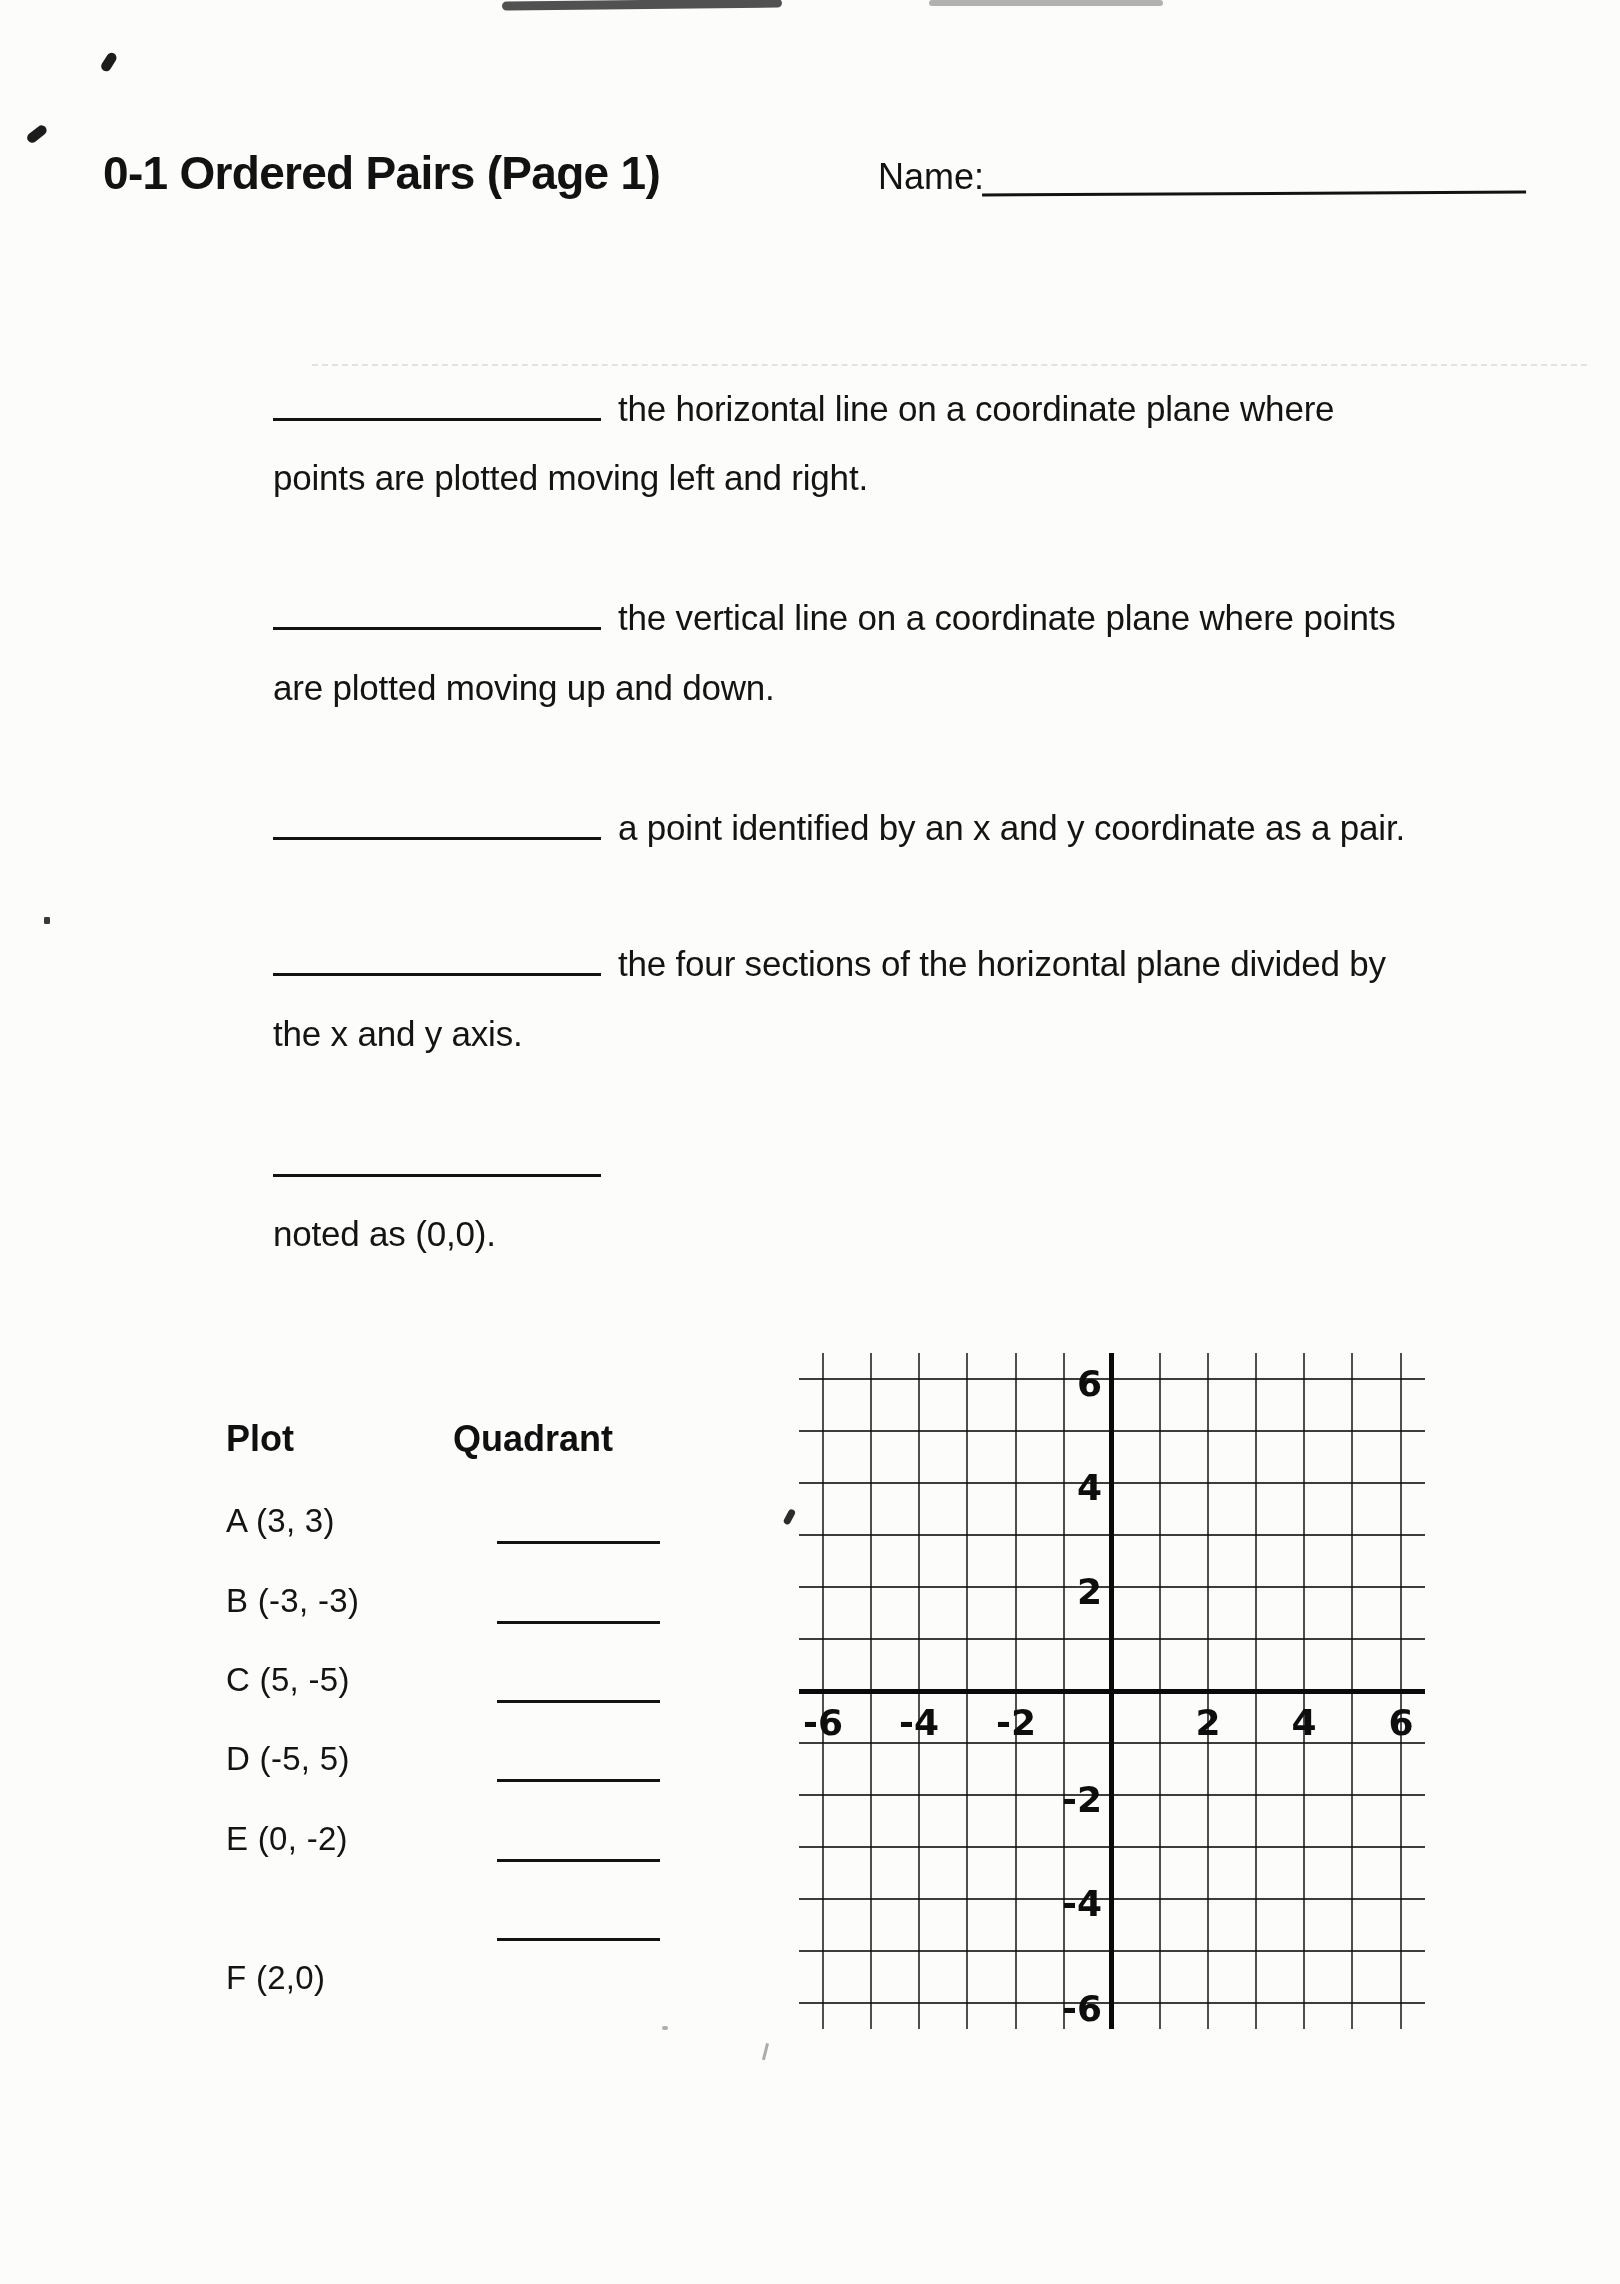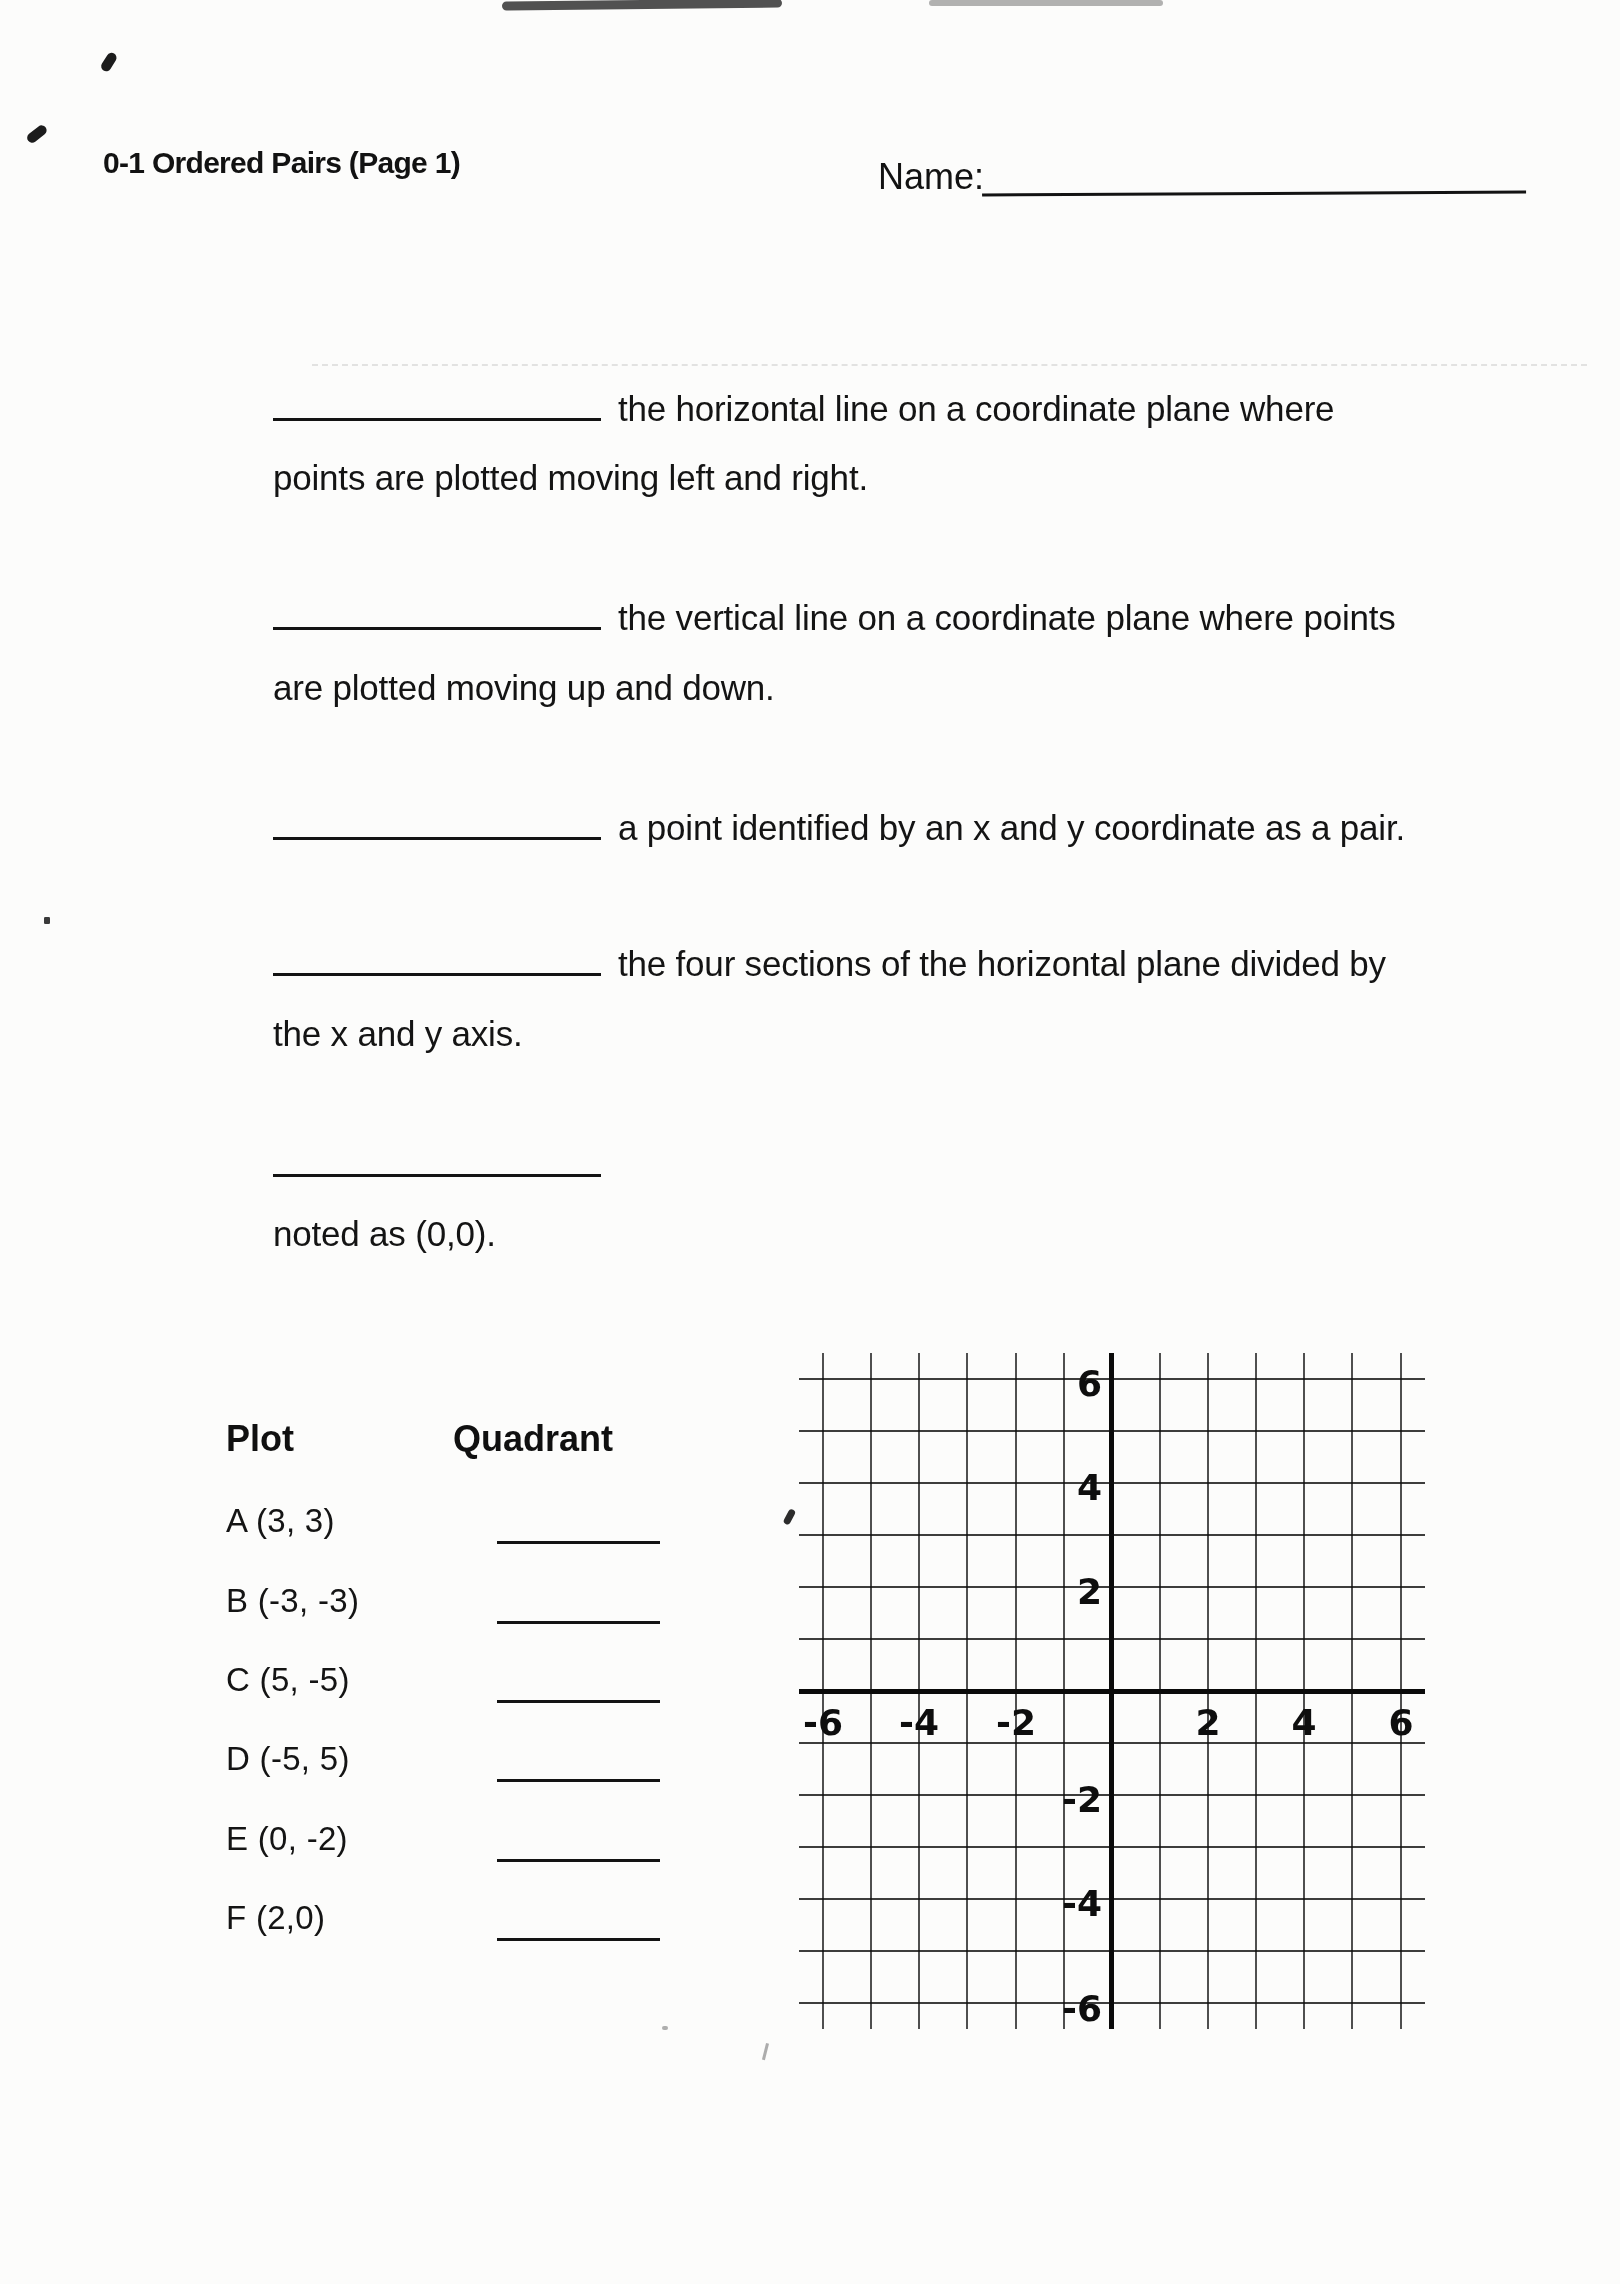--- a/index.html
+++ b/index.html
@@ -18,21 +18,21 @@
   .speck-a{left:104px;top:52px;width:9.8px;height:19.5px;background:#1c1c1c;border-radius:5.2px;transform:rotate(32deg);}
   .speck-b{left:26px;top:129px;width:22px;height:10.4px;background:#1c1c1c;border-radius:5.2px;transform:rotate(-38deg);}
   .speck-c{left:44px;top:917px;width:5.9px;height:6.5px;background:#3a3a3a;border-radius:1.3px;}
   .speck-d{left:786px;top:1509px;width:7.2px;height:15.6px;background:#2c2c2c;border-radius:3.9px;transform:rotate(28deg);}
   .speck-e{left:764px;top:2043px;width:2.6px;height:17px;background:#8a8a8a;transform:rotate(14deg);opacity:.7;}
   .speck-f{left:662px;top:2026px;width:5.9px;height:3.9px;background:#9a9a9a;border-radius:2px;opacity:.8;}
   .noise-band{left:312px;top:364px;width:1275px;height:0;background:none;border-top:2px dashed rgba(0,0,0,.10);}
   
   .title{
     position:absolute;left:103px;top:146px;
-    font-size:30px;font-weight:600;letter-spacing:-0.7px;
+    font-size:46px;font-weight:600;letter-spacing:-0.7px;
     white-space:nowrap;color:#121212;
   }
   .name-label{
     position:absolute;left:878px;top:156px;
     font-size:36px;font-weight:500;color:#121212;
   }
   .name-line{
     position:absolute;left:982px;top:157px;width:544px;height:35px;
     border-bottom:3.9px solid #131313;transform:rotate(-.3deg);
   }
@@ -123,21 +123,21 @@
 
     <div class="plot-item" style="top:1661px;">C (5, -5)</div>
     <div class="quad-line" style="top:1700px;"></div>
 
     <div class="plot-item" style="top:1740px;">D (-5, 5)</div>
     <div class="quad-line" style="top:1779px;"></div>
 
     <div class="plot-item" style="top:1820px;">E (0, -2)</div>
     <div class="quad-line" style="top:1859px;"></div>
 
-    <div class="plot-item" style="top:1899px;">F (2,0)</div>
+    <div class="plot-item" style="top:1959px;">F (2,0)</div>
     <div class="quad-line" style="top:1938px;"></div>
   </div>
 
   <div class="grid">
       <div class="gline-v" style="left: 23px;"></div>
       <div class="gline-h" style="top: 649px;"></div>
       <div class="gline-v" style="left: 71px;"></div>
       <div class="gline-h" style="top: 597px;"></div>
       <div class="gline-v" style="left: 119px;"></div>
       <div class="gline-h" style="top: 545px;"></div>

